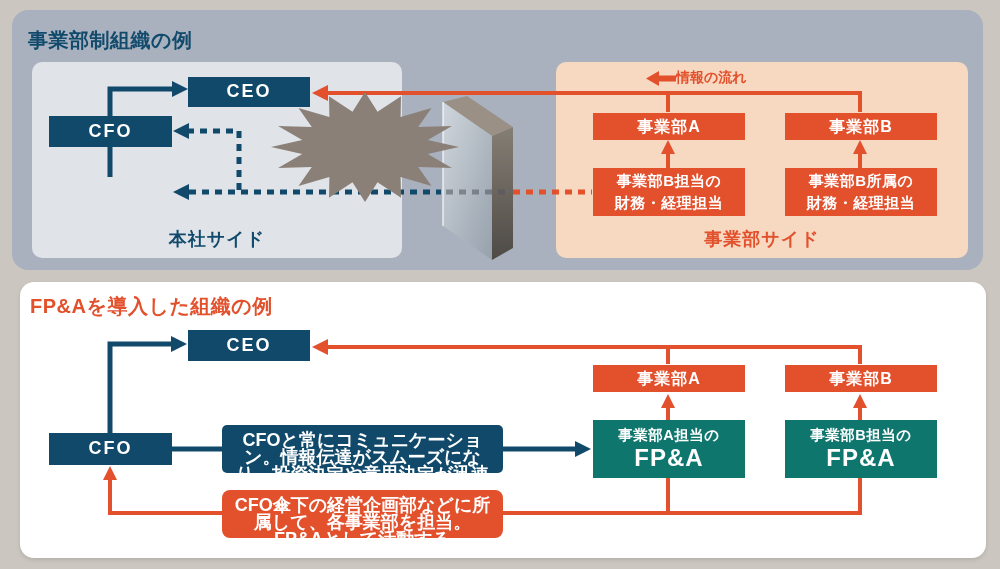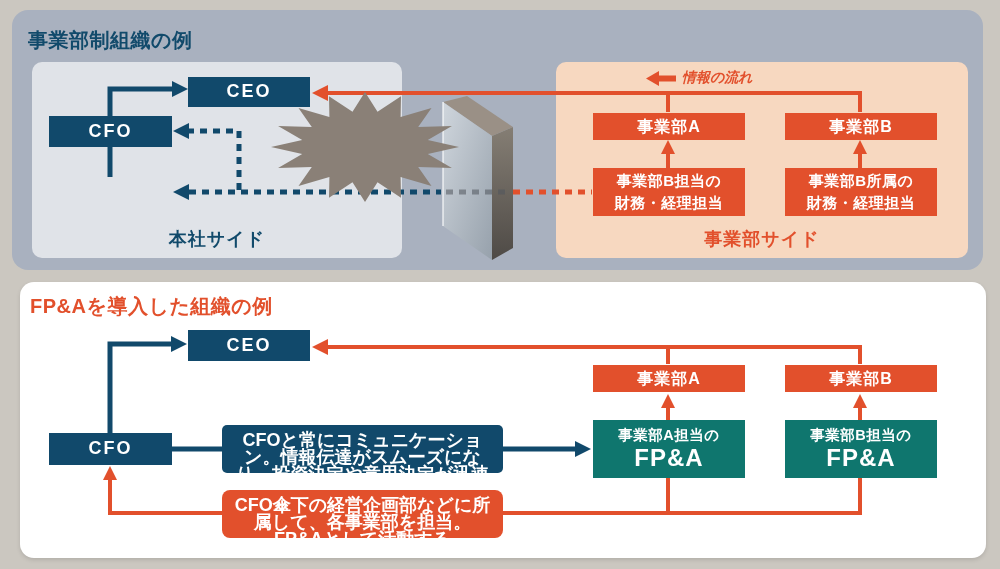--- a/index.html
+++ b/index.html
@@ -31,22 +31,22 @@
   .two-line{font-size:15px; line-height:22px; letter-spacing:0.5px;}
   .note{
     position:absolute; z-index:3; box-sizing:border-box; color:#fff; font-weight:bold;
     font-size:18px; line-height:17px; padding:7px 10px; text-align:center;
   }
   .starburst-text{
     position:absolute; z-index:3; left:272px; top:120px; width:186px;
     color:#fff; font-weight:bold; font-size:14.5px; line-height:26px; text-align:center;
   }
   .flow-label{
-    position:absolute; z-index:3; left:646px; top:69px; display:flex; align-items:center; gap:6px;
-    color:#e2502c; font-weight:bold; font-size:14px;font-style:italic;
+    position:absolute; z-index:3; left:646px; top:69px; display:flex; align-items:center; 
+    color:#e2502c; font-weight:bold; font-size:14px;
   }
   .fpa-line1{font-size:14.5px; letter-spacing:0.5px;}
   .fpa-line2{font-size:24px; letter-spacing:1px; line-height:26px;}
 </style>
 </head>
 <body>
 
 <div id="stage">
 
   <div class="panel panel-top"></div>

